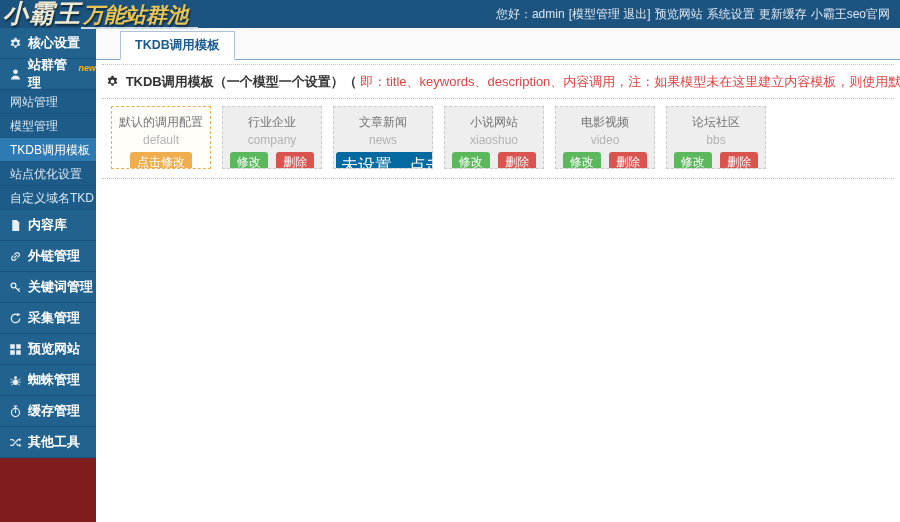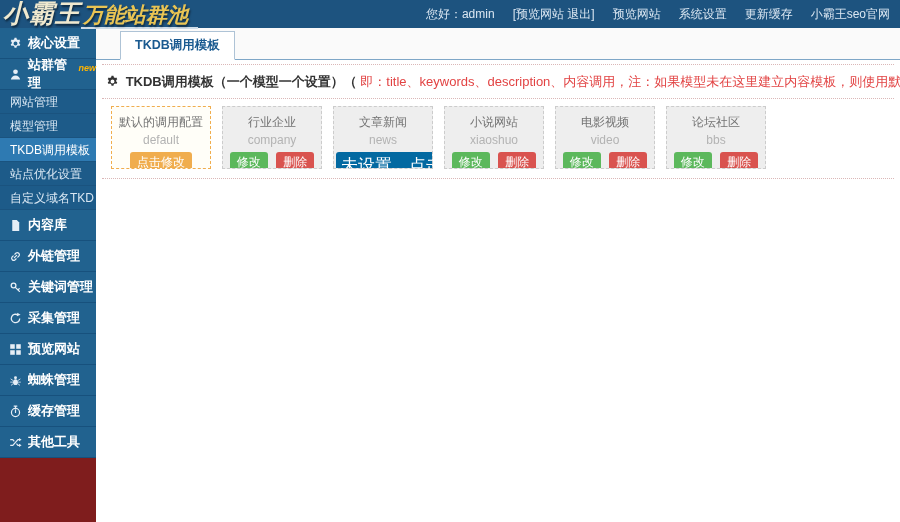--- a/index.html
+++ b/index.html
@@ -5,21 +5,21 @@
   html,body{margin:0;padding:0;background:#fff;}
   .page{position:relative;width:900px;height:522px;overflow:hidden;
         font-family:"Liberation Sans","DejaVu Sans",sans-serif;background:#fff;}
 
   
   .topbar{position:absolute;left:0;top:0;width:900px;height:28px;background:#1d537f;z-index:20;}
   .logo{position:absolute;left:3px;top:-3px;font-style:italic;font-weight:bold;white-space:nowrap;cursor:default;}
   .logo .p1{font-size:25px;color:#efe9cf;text-shadow:1px 2px 2px rgba(0,0,0,.5);letter-spacing:1px;}
   .logo .p2{font-size:21px;color:#e9c453;text-shadow:1px 2px 2px rgba(0,0,0,.5);
             border-bottom:2px solid #cfdde9;padding:0 10px 1px 2px;}
-  .topmenu{position:absolute;right:10px;top:0;height:28px;display:flex;align-items:center;gap:18px;
+  .topmenu{position:absolute;right:10px;top:0;height:28px;display:flex;align-items:center;gap:4px;
            font-size:12px;color:#dbe7f2;white-space:nowrap;}
   .topmenu .lnk{cursor:pointer;}
 
   
   .sidebar{position:absolute;left:0;top:28px;width:96px;bottom:0;background:#7f1d1d;z-index:10;}
   .item{height:31px;box-sizing:border-box;border-bottom:1px solid #17517d;background:#21628f;
         display:flex;align-items:center;padding-left:9px;gap:6px;color:#fff;
         font-size:13px;font-weight:bold;cursor:pointer;}
   .item .ic{width:13px;height:13px;flex:0 0 13px;line-height:0;}
   .badge-new{color:#ffb400;font-size:9px;font-style:italic;font-weight:bold;
@@ -59,21 +59,21 @@
 <body>
 
 <div class="page">
 
   <div class="topbar">
     <div class="logo">
       <span class="p1">小霸王</span><span class="p2">万能站群池</span>
     </div>
     <div class="topmenu">
       <span>您好：admin</span>
-      <span class="lnk">[预览网站 退出]</span>
+      <span class="lnk">[模型管理 退出]</span>
       <span class="lnk">预览网站</span>
       <span class="lnk">系统设置</span>
       <span class="lnk">更新缓存</span>
       <span class="lnk">小霸王seo官网</span>
     </div>
   </div>
 
   <div class="sidebar">
 
     <div class="item">

